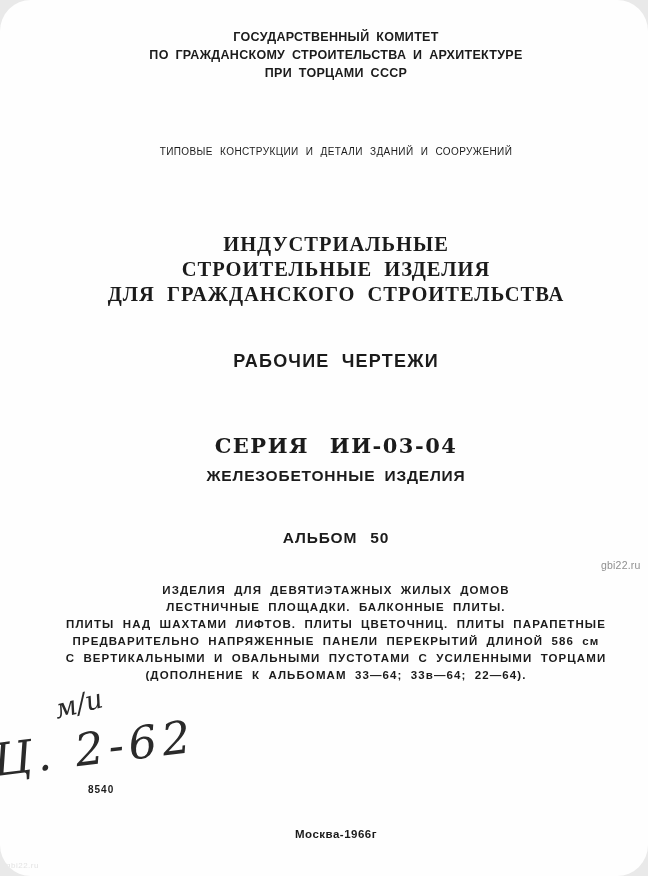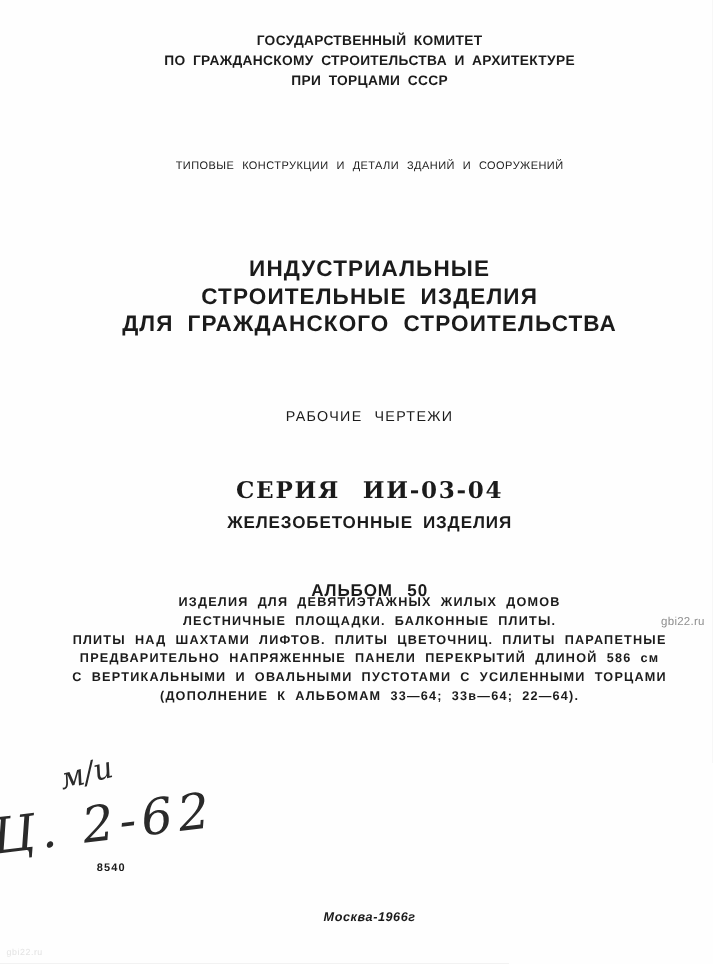--- a/index.html
+++ b/index.html
@@ -5,20 +5,21 @@
   html, body { margin: 0; padding: 0; background: #e9e9e9; }
   .page {
     position: relative;
     width: 648px;
     height: 876px;
     margin: 0 auto;
     background: #fefefe;
     overflow: hidden;
     color: #1b1b1b;
     font-family: "Liberation Sans", sans-serif;
+    border-radius: 31px;
   }
   .abs { position: absolute; }
   .center-band {
     left: 30px;
     right: 6px;
     text-align: center;
   }
   .committee {
     top: 28px;
     font-size: 12.5px;
@@ -34,25 +35,26 @@
     letter-spacing: 0.4px;
     word-spacing: 4px;
   }
   .main-title {
     top: 232px;
     font-size: 20.5px;
     font-weight: bold;
     line-height: 25px;
     letter-spacing: 1px;
     word-spacing: 6px;
+    font-family: Liberation Serif, serif;
   }
   .subtitle {
-    top: 371px;
-    font-size: 13px;
-    font-weight: normal;
+    top: 351px;
+    font-size: 18px;
+    font-weight: bold;
     letter-spacing: 1.2px;
     word-spacing: 6px;
   }
   .series {
     top: 433px;
     font-family: "DejaVu Serif", serif;
     font-size: 21px;
     font-weight: bold;
     letter-spacing: 1.5px;
     word-spacing: 12px;
@@ -66,21 +68,21 @@
   }
   .album {
     top: 529px;
     font-family: Liberation Sans, sans-serif;
     font-size: 15.5px;
     font-weight: bold;
     letter-spacing: 0.8px;
     word-spacing: 8px;
   }
   .description {
-    top: 540px;
+    top: 582px;
     font-size: 11.5px;
     font-weight: bold;
     line-height: 17px;
     letter-spacing: 1.1px;
     word-spacing: 4px;
     text-align: center;
   }
   .description div { white-space: nowrap; }
   .watermark-right {
     top: 559px;
@@ -112,21 +114,20 @@
     left: 88px;
     font-size: 10px;
     font-weight: bold;
     letter-spacing: 1px;
   }
   .footer {
     top: 828px;
     font-size: 11.5px;
     font-weight: bold;
     letter-spacing: 0.5px;
-    font-style: italic;
   }
   .watermark-bottom-left {
     top: 861px;
     left: 6px;
     font-size: 8px;
     color: #e3e3e3;
     letter-spacing: 0.5px;
   }
 </style>
 </head>

